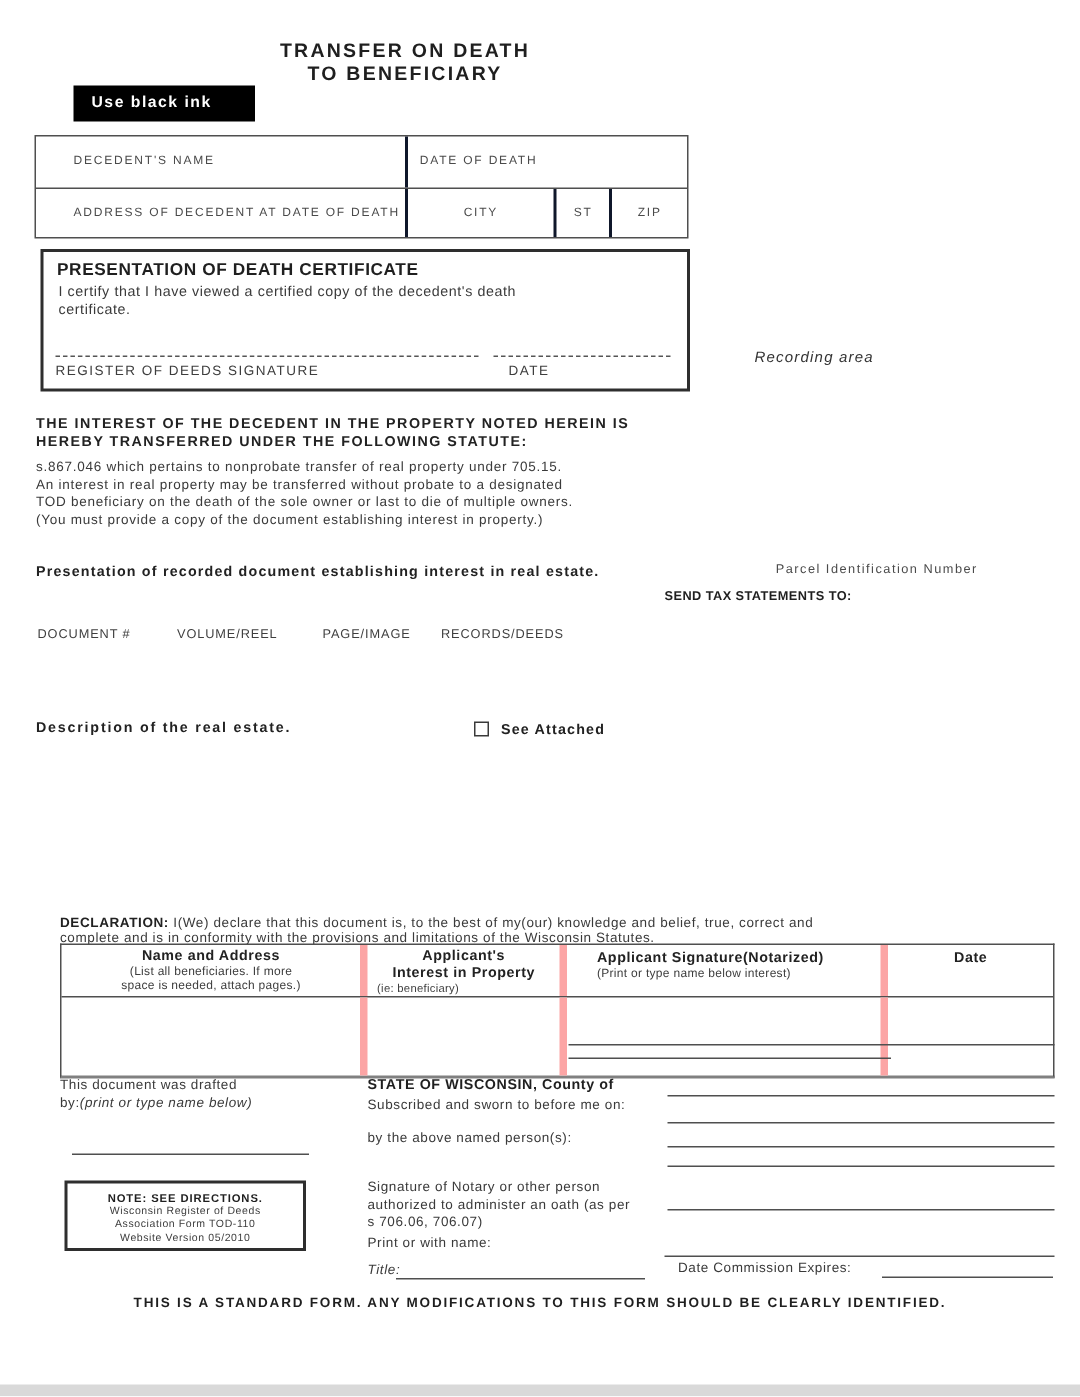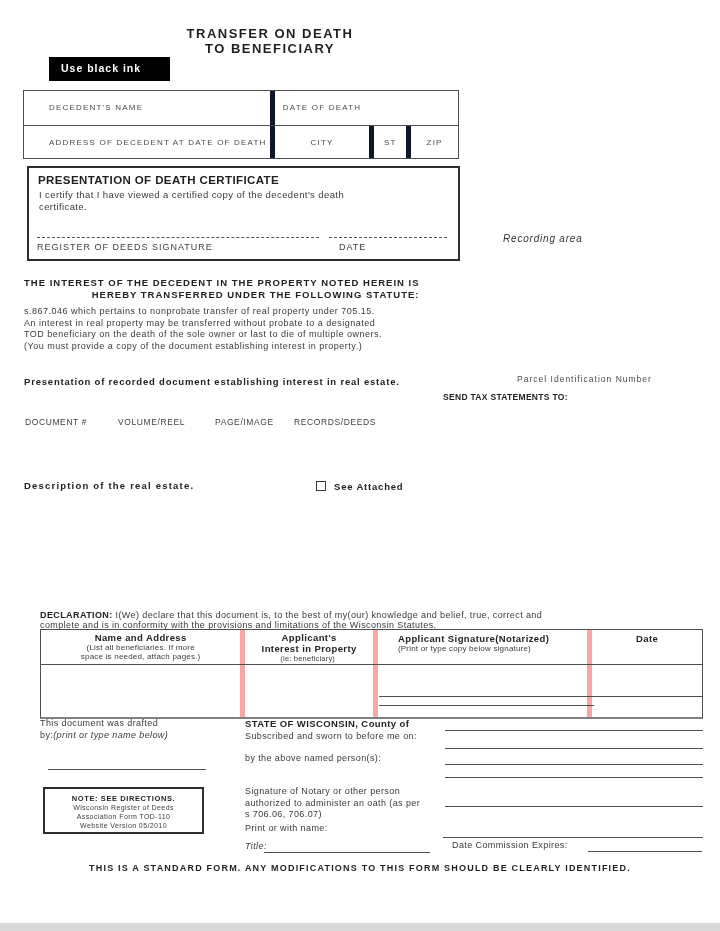--- a/index.html
+++ b/index.html
@@ -9,21 +9,21 @@
   .b{font-weight:bold;color:#222;}
   .nowrap{white-space:nowrap;}
   .lbl{font-size:8px;letter-spacing:1.2px;color:#4a4a4a;}
   .hline{position:absolute;height:0;border-top:1px solid #4f4f4f;}
   .dash{display:inline-block;height:1px;border-bottom:1px dashed #555;vertical-align:middle;}
   
   .t1{border:1px solid #4f4f4f;}
   .t1 .row{display:flex;}
   .t1 .row2{border-top:1px solid #4f4f4f;}
   .t1 .cell{box-sizing:border-box;padding-top:5px;}
-  .t1 .cb{border-left:5px solid #0f172a;}
+  .t1 .cb{border-left:2px solid #0f172a;}
   
   .certbox{border:2px solid #2e2e2e;}
   
   .rabox{border:1px solid #4f4f4f;}
   
   .t2{border:1px solid #4f4f4f;border-bottom:2px solid #808080;}
   .t2 .hrow{display:flex;height:34px;border-bottom:1px solid #4f4f4f;}
   .t2 .brow{display:flex;height:52px;position:relative;}
   .t2 .hc,.t2 .bc{box-sizing:border-box;height:100%;}
   .t2 .cr{border-right:5px solid #fca5a5;}
@@ -75,21 +75,21 @@
     <span class="dash abs" style="left:8px;top:69px;width:282px;"></span>
     <span class="dash abs" style="left:300px;top:69px;width:118px;"></span>
     <div class="abs nowrap" style="left:8px;top:74px;font-size:9px;letter-spacing:1px;color:#3d3d3d;">REGISTER OF DEEDS SIGNATURE</div>
     <div class="abs nowrap" style="left:310px;top:74px;font-size:9px;letter-spacing:1px;color:#3d3d3d;">DATE</div>
   </div>
 
   <div class="abs nowrap" style="left:503px;top:233px;font-size:10px;font-style:italic;letter-spacing:.8px;color:#333;">Recording area</div>
 
   <div class="abs nowrap" style="left:470px;top:374px;width:229px;text-align:center;font-size:8.5px;letter-spacing:1px;color:#4a4a4a;">Parcel Identification Number</div>
 
-  <div class="abs b nowrap" style="left:24px;top:277px;font-size:9.5px;line-height:11.5px;letter-spacing:1px;color:#222;text-align:right;">THE INTEREST OF THE DECEDENT IN THE PROPERTY NOTED HEREIN IS<br>HEREBY TRANSFERRED UNDER THE FOLLOWING STATUTE:</div>
+  <div class="abs b nowrap" style="left:24px;top:277px;font-size:9.5px;line-height:11.5px;letter-spacing:1px;color:#222;">THE INTEREST OF THE DECEDENT IN THE PROPERTY NOTED HEREIN IS<br>HEREBY TRANSFERRED UNDER THE FOLLOWING STATUTE:</div>
   <div class="abs nowrap" style="left:24px;top:306px;font-size:9px;line-height:11.5px;letter-spacing:.5px;color:#3a3a3a;">s.867.046 which pertains to nonprobate transfer of real property under 705.15.<br>An interest in real property may be transferred without probate to a designated<br>TOD beneficiary on the death of the sole owner or last to die of multiple owners.<br>(You must provide a copy of the document establishing interest in property.)</div>
   <div class="abs b nowrap" style="left:24px;top:376px;font-size:9.5px;letter-spacing:.8px;color:#222;">Presentation of recorded document establishing interest in real estate.</div>
 
   <div class="abs b nowrap" style="left:443px;top:392px;font-size:8.5px;letter-spacing:.3px;color:#1f1f1f;">SEND TAX STATEMENTS TO:</div>
 
   <div class="abs nowrap" style="left:25px;top:417px;font-size:8.5px;letter-spacing:.6px;color:#3f3f3f;">DOCUMENT #</div>
   <div class="abs nowrap" style="left:118px;top:417px;font-size:8.5px;letter-spacing:.6px;color:#3f3f3f;">VOLUME/REEL</div>
   <div class="abs nowrap" style="left:215px;top:417px;font-size:8.5px;letter-spacing:.6px;color:#3f3f3f;">PAGE/IMAGE</div>
   <div class="abs nowrap" style="left:294px;top:417px;font-size:8.5px;letter-spacing:.6px;color:#3f3f3f;">RECORDS/DEEDS</div>
 
@@ -103,25 +103,25 @@
   <div class="abs nowrap" style="left:40px;top:620px;font-size:9px;letter-spacing:.4px;color:#3a3a3a;">complete and is in conformity with the provisions and limitations of the Wisconsin Statutes.</div>
 
   <div class="abs t2" style="left:40px;top:629px;width:663px;">
     <div class="hrow">
       <div class="hc cr" style="width:205px;text-align:center;padding-top:2px;">
         <div class="ht">Name and Address</div>
         <div class="hs">(List all beneficiaries.  If more<br>space is needed, attach pages.)</div>
       </div>
       <div class="hc cr" style="width:133px;text-align:center;padding-top:2px;">
         <div class="ht">Applicant's<br>Interest in Property</div>
-        <div class="hs" style="text-align:left;padding-left:6px;font-size:7.5px;margin-left:29px;">(ie: beneficiary)</div>
+        <div class="hs" style="text-align:left;padding-left:6px;font-size:7.5px;">(ie: beneficiary)</div>
       </div>
       <div class="hc cr" style="width:215px;padding:3px 0 0 20px;">
         <div class="ht">Applicant Signature(Notarized)</div>
-        <div class="hs">(Print or type copy below signature)</div>
+        <div class="hs">(Print or type name below interest)</div>
       </div>
       <div class="hc" style="width:110px;text-align:center;padding-top:3px;">
         <div class="ht">Date</div>
       </div>
     </div>
     <div class="brow">
       <div class="bc cr" style="width:205px;"></div>
       <div class="bc cr" style="width:133px;"></div>
       <div class="bc cr" style="width:215px;"></div>
       <div class="bc" style="width:110px;"></div>

